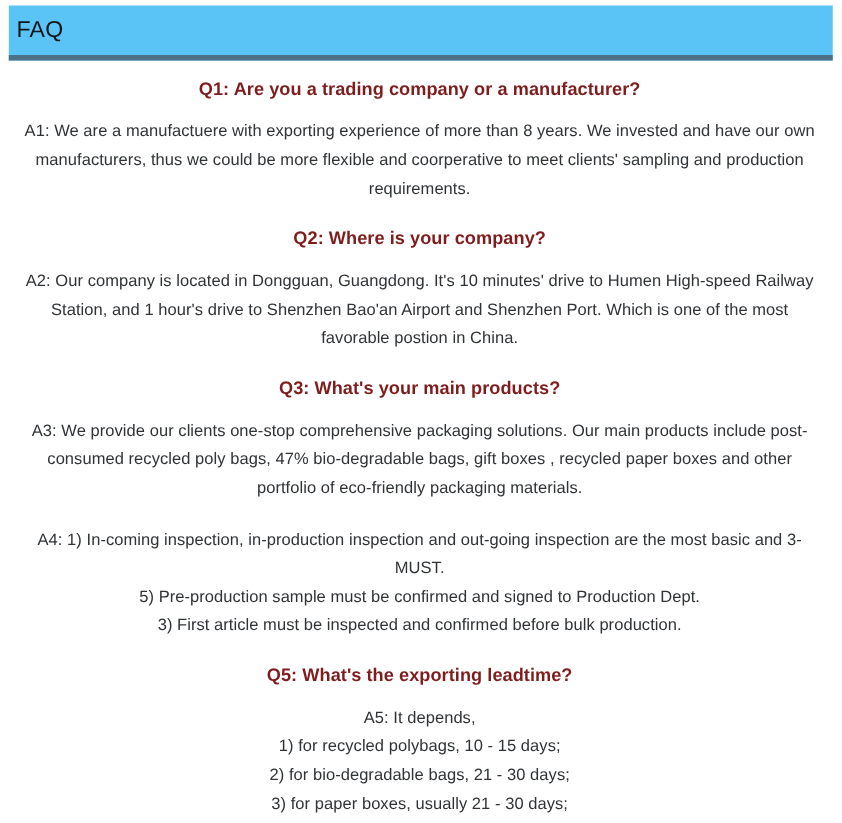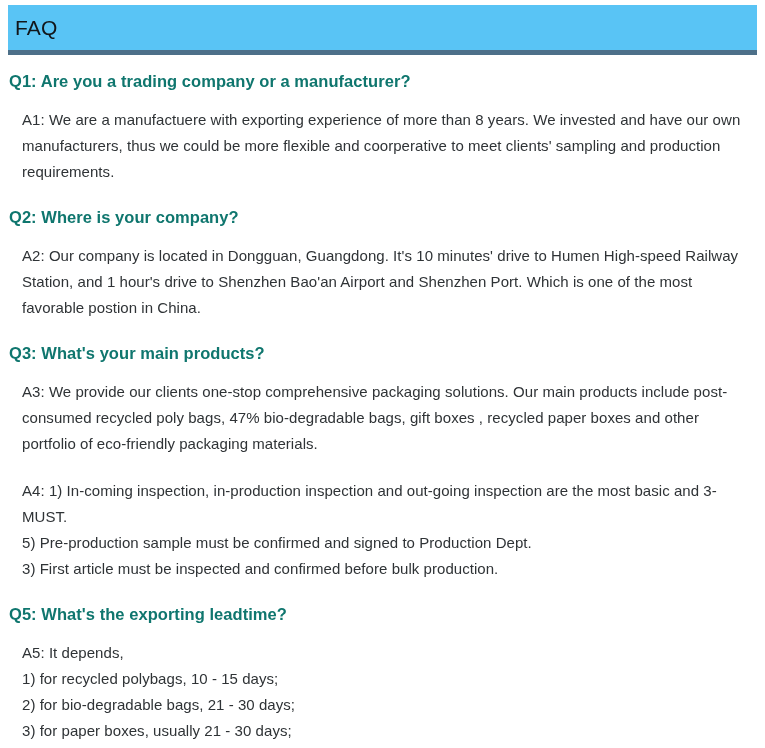--- a/index.html
+++ b/index.html
@@ -15,20 +15,21 @@
     -webkit-font-smoothing: antialiased;
     overflow: hidden;
   }
 
   .page {
     position: relative;
     width: 637px;
     height: 748px;
     box-sizing: border-box;
     background: #ffffff;
+    text-align: center;
   }
 
   
   .faq-banner {
     position: absolute;
     left: 8px;
     top: 5px;
     width: 749px;
     height: 45px;
     background: #59c4f5;
@@ -57,21 +58,21 @@
   .faq-item {
     margin-bottom: 21px;
   }
   .faq-item:last-child {
     margin-bottom: 0;
   }
 
   .faq-question {
     font-size: 16.5px;
     font-weight: bold;
-    color: #0f766e;
+    color: #7f1d1d;
     line-height: 1.45;
     margin: 0 0 4px 0;
     letter-spacing: 0.05px;
   }
 
   .faq-answer {
     font-size: 15px;
     color: #2f3336;
     line-height: 26px;
     margin: 13px;

